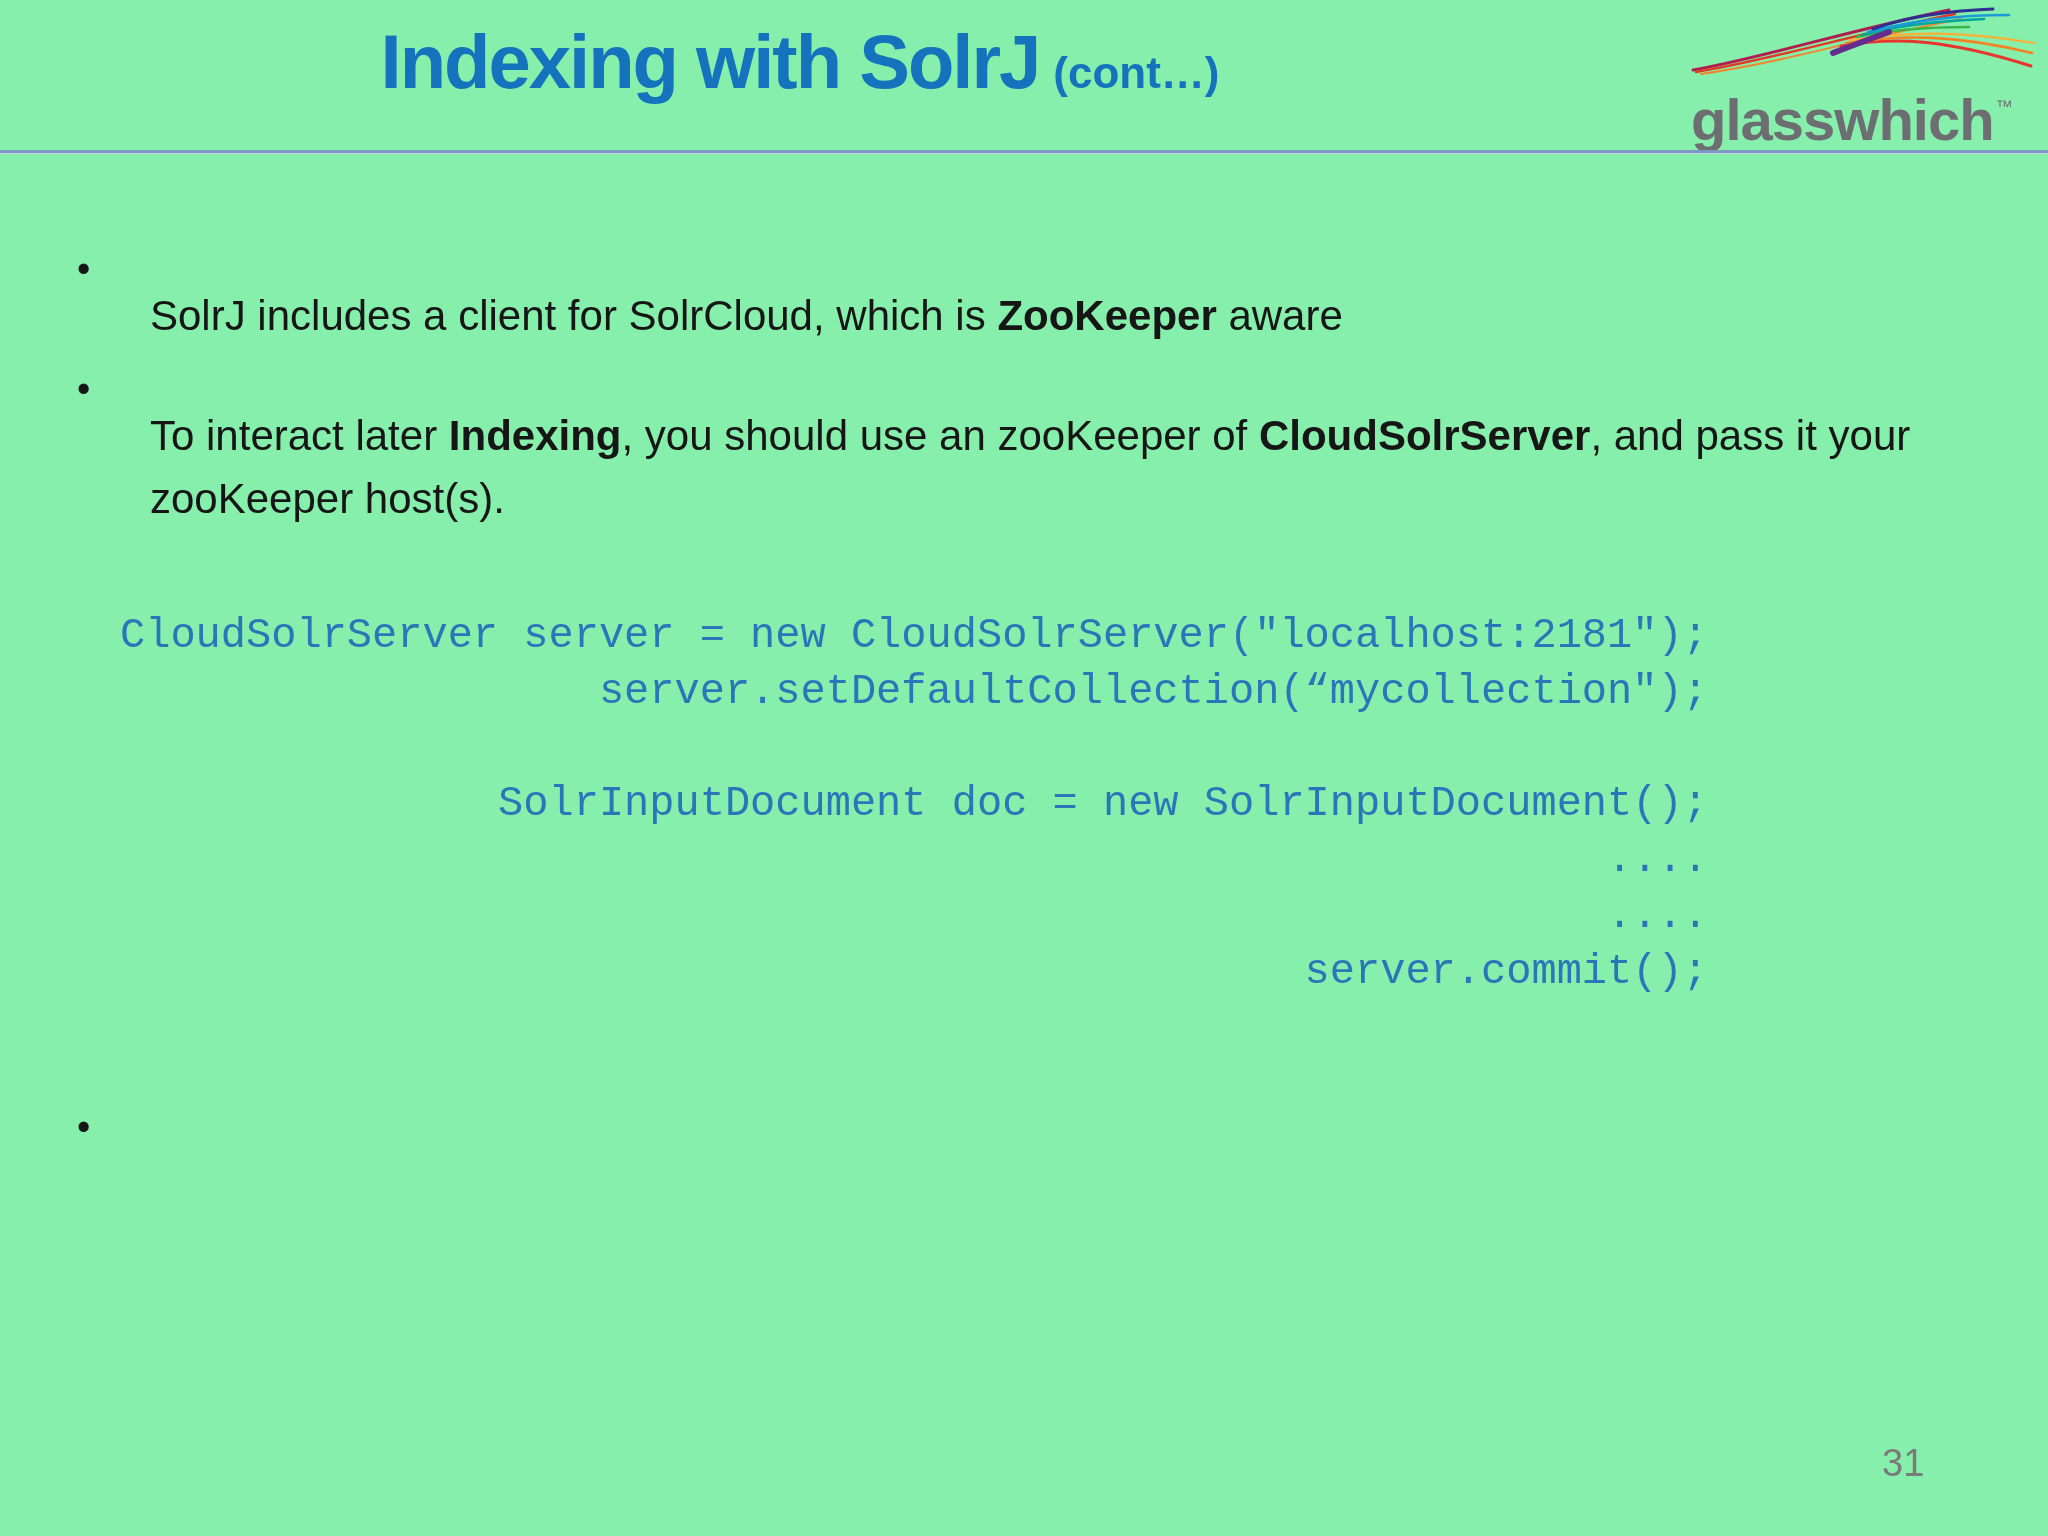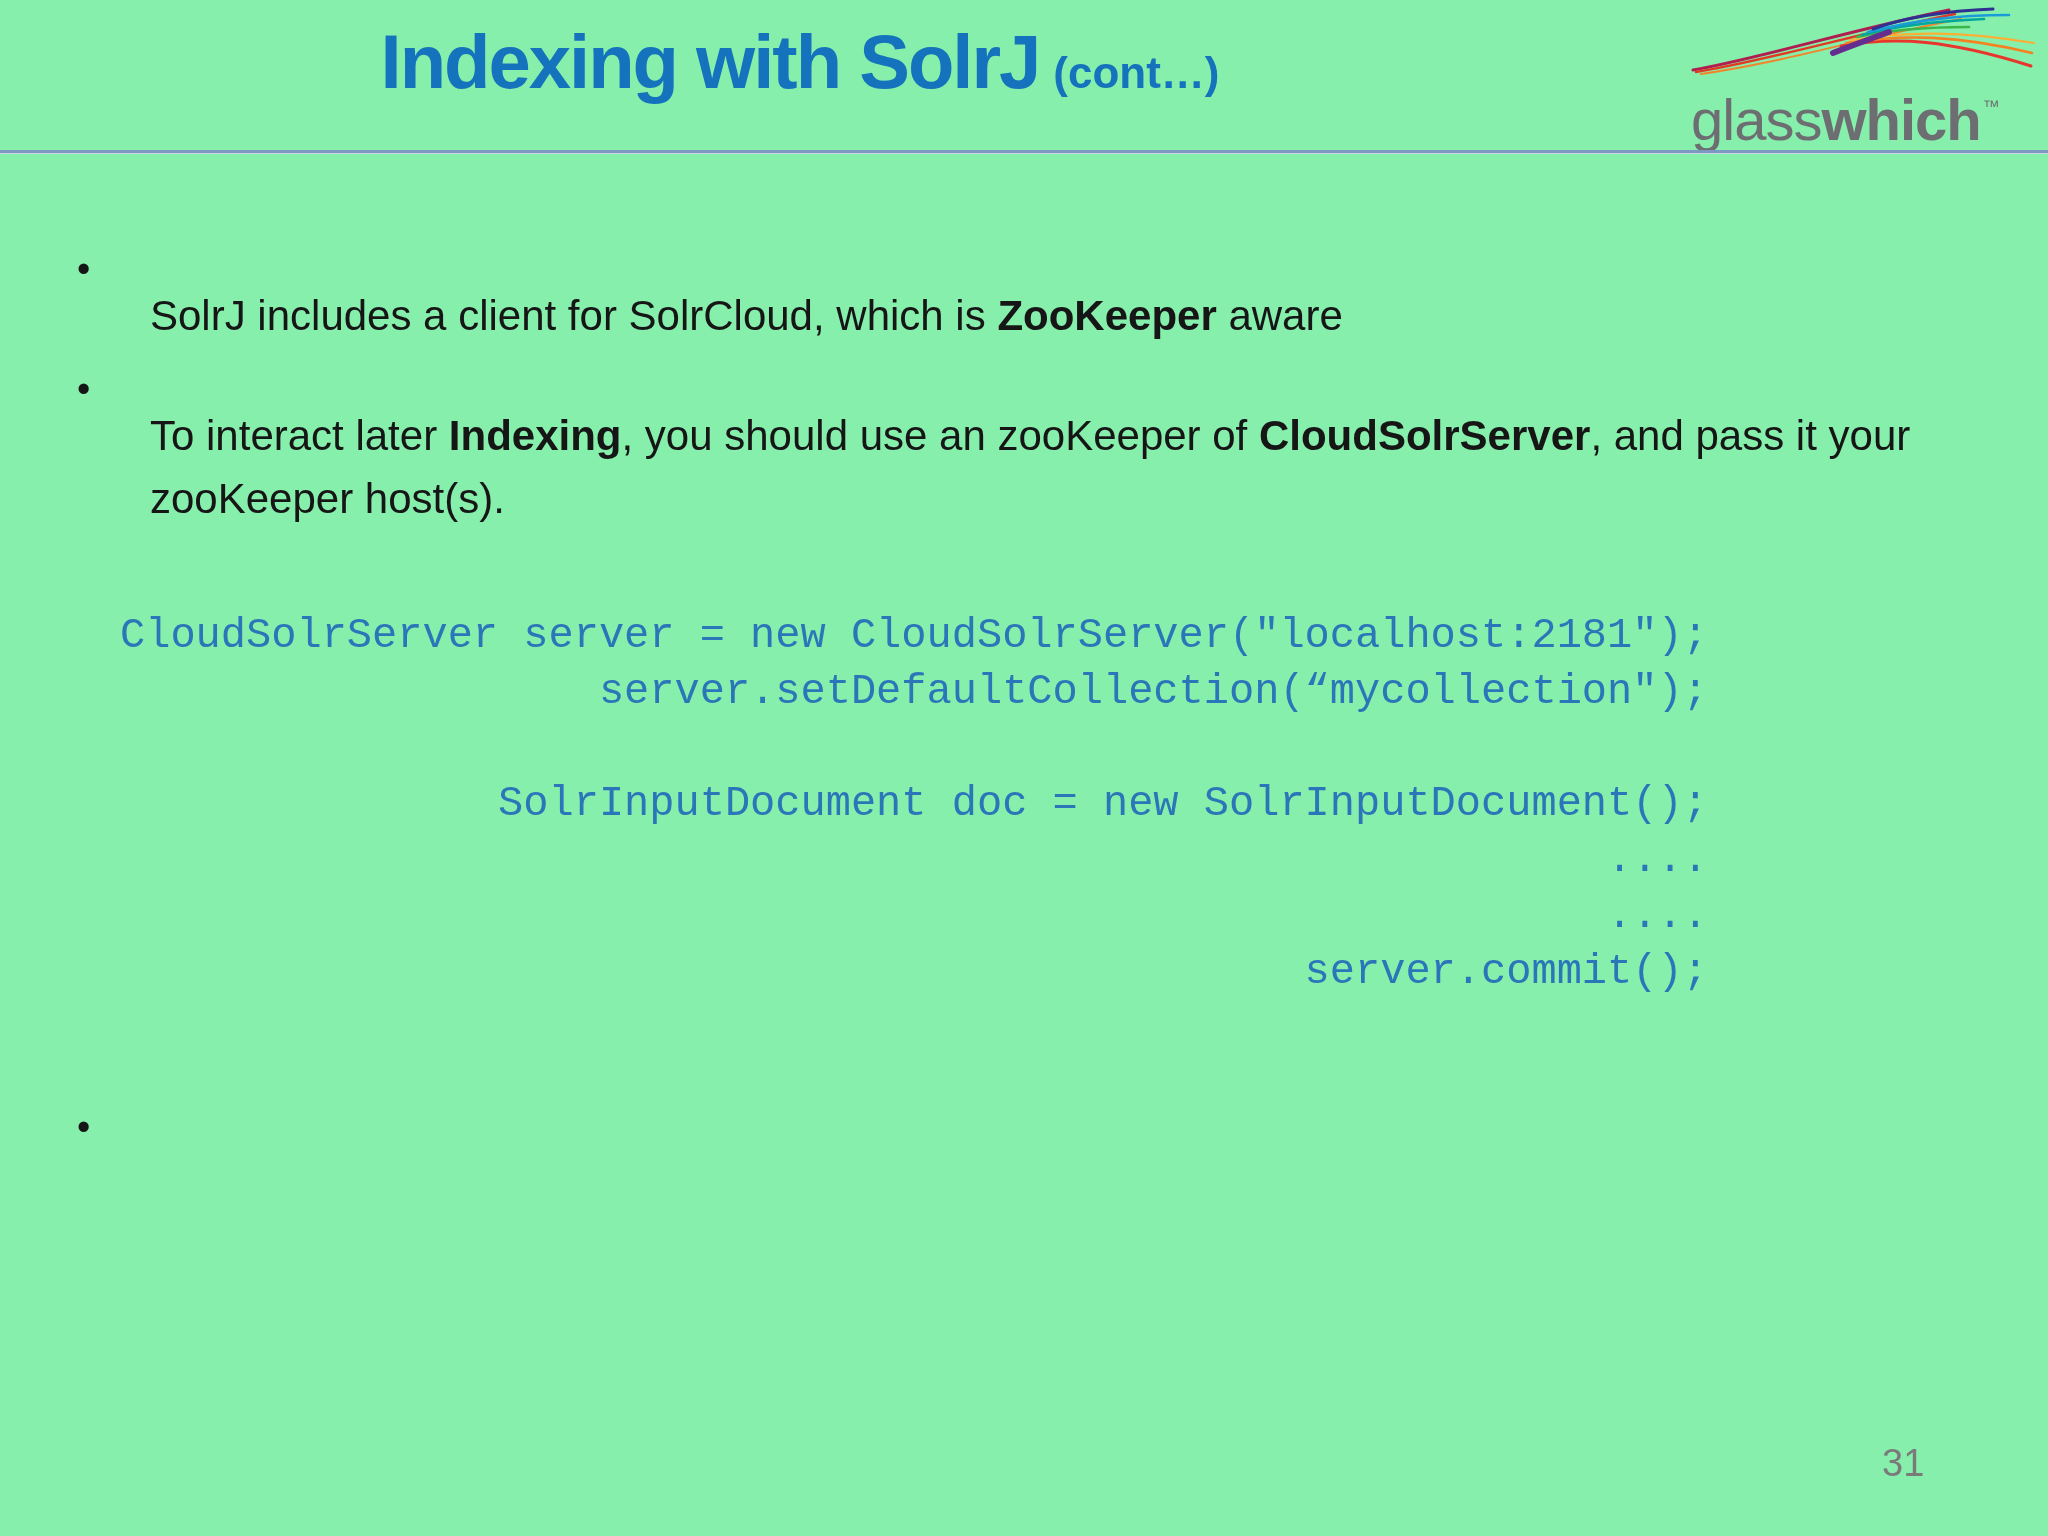--- a/index.html
+++ b/index.html
@@ -63,21 +63,21 @@
     width: 345px;
     height: 72px;
   }
   .logo-text {
     font-size: 58px;
     color: #6D6E71;
     letter-spacing: -1px;
     line-height: 58px;
     white-space: nowrap;
   }
-  .logo-text .light { font-weight: 400; }
+  .logo-text .light { font-weight: 700; }
   .logo-text .bold  { font-weight: 700; }
   .logo-tm {
     font-size: 17px;
     color: #6D6E71;
     vertical-align: 28px;
     margin-left: 2px;
   }
 
   
   .bullet {

